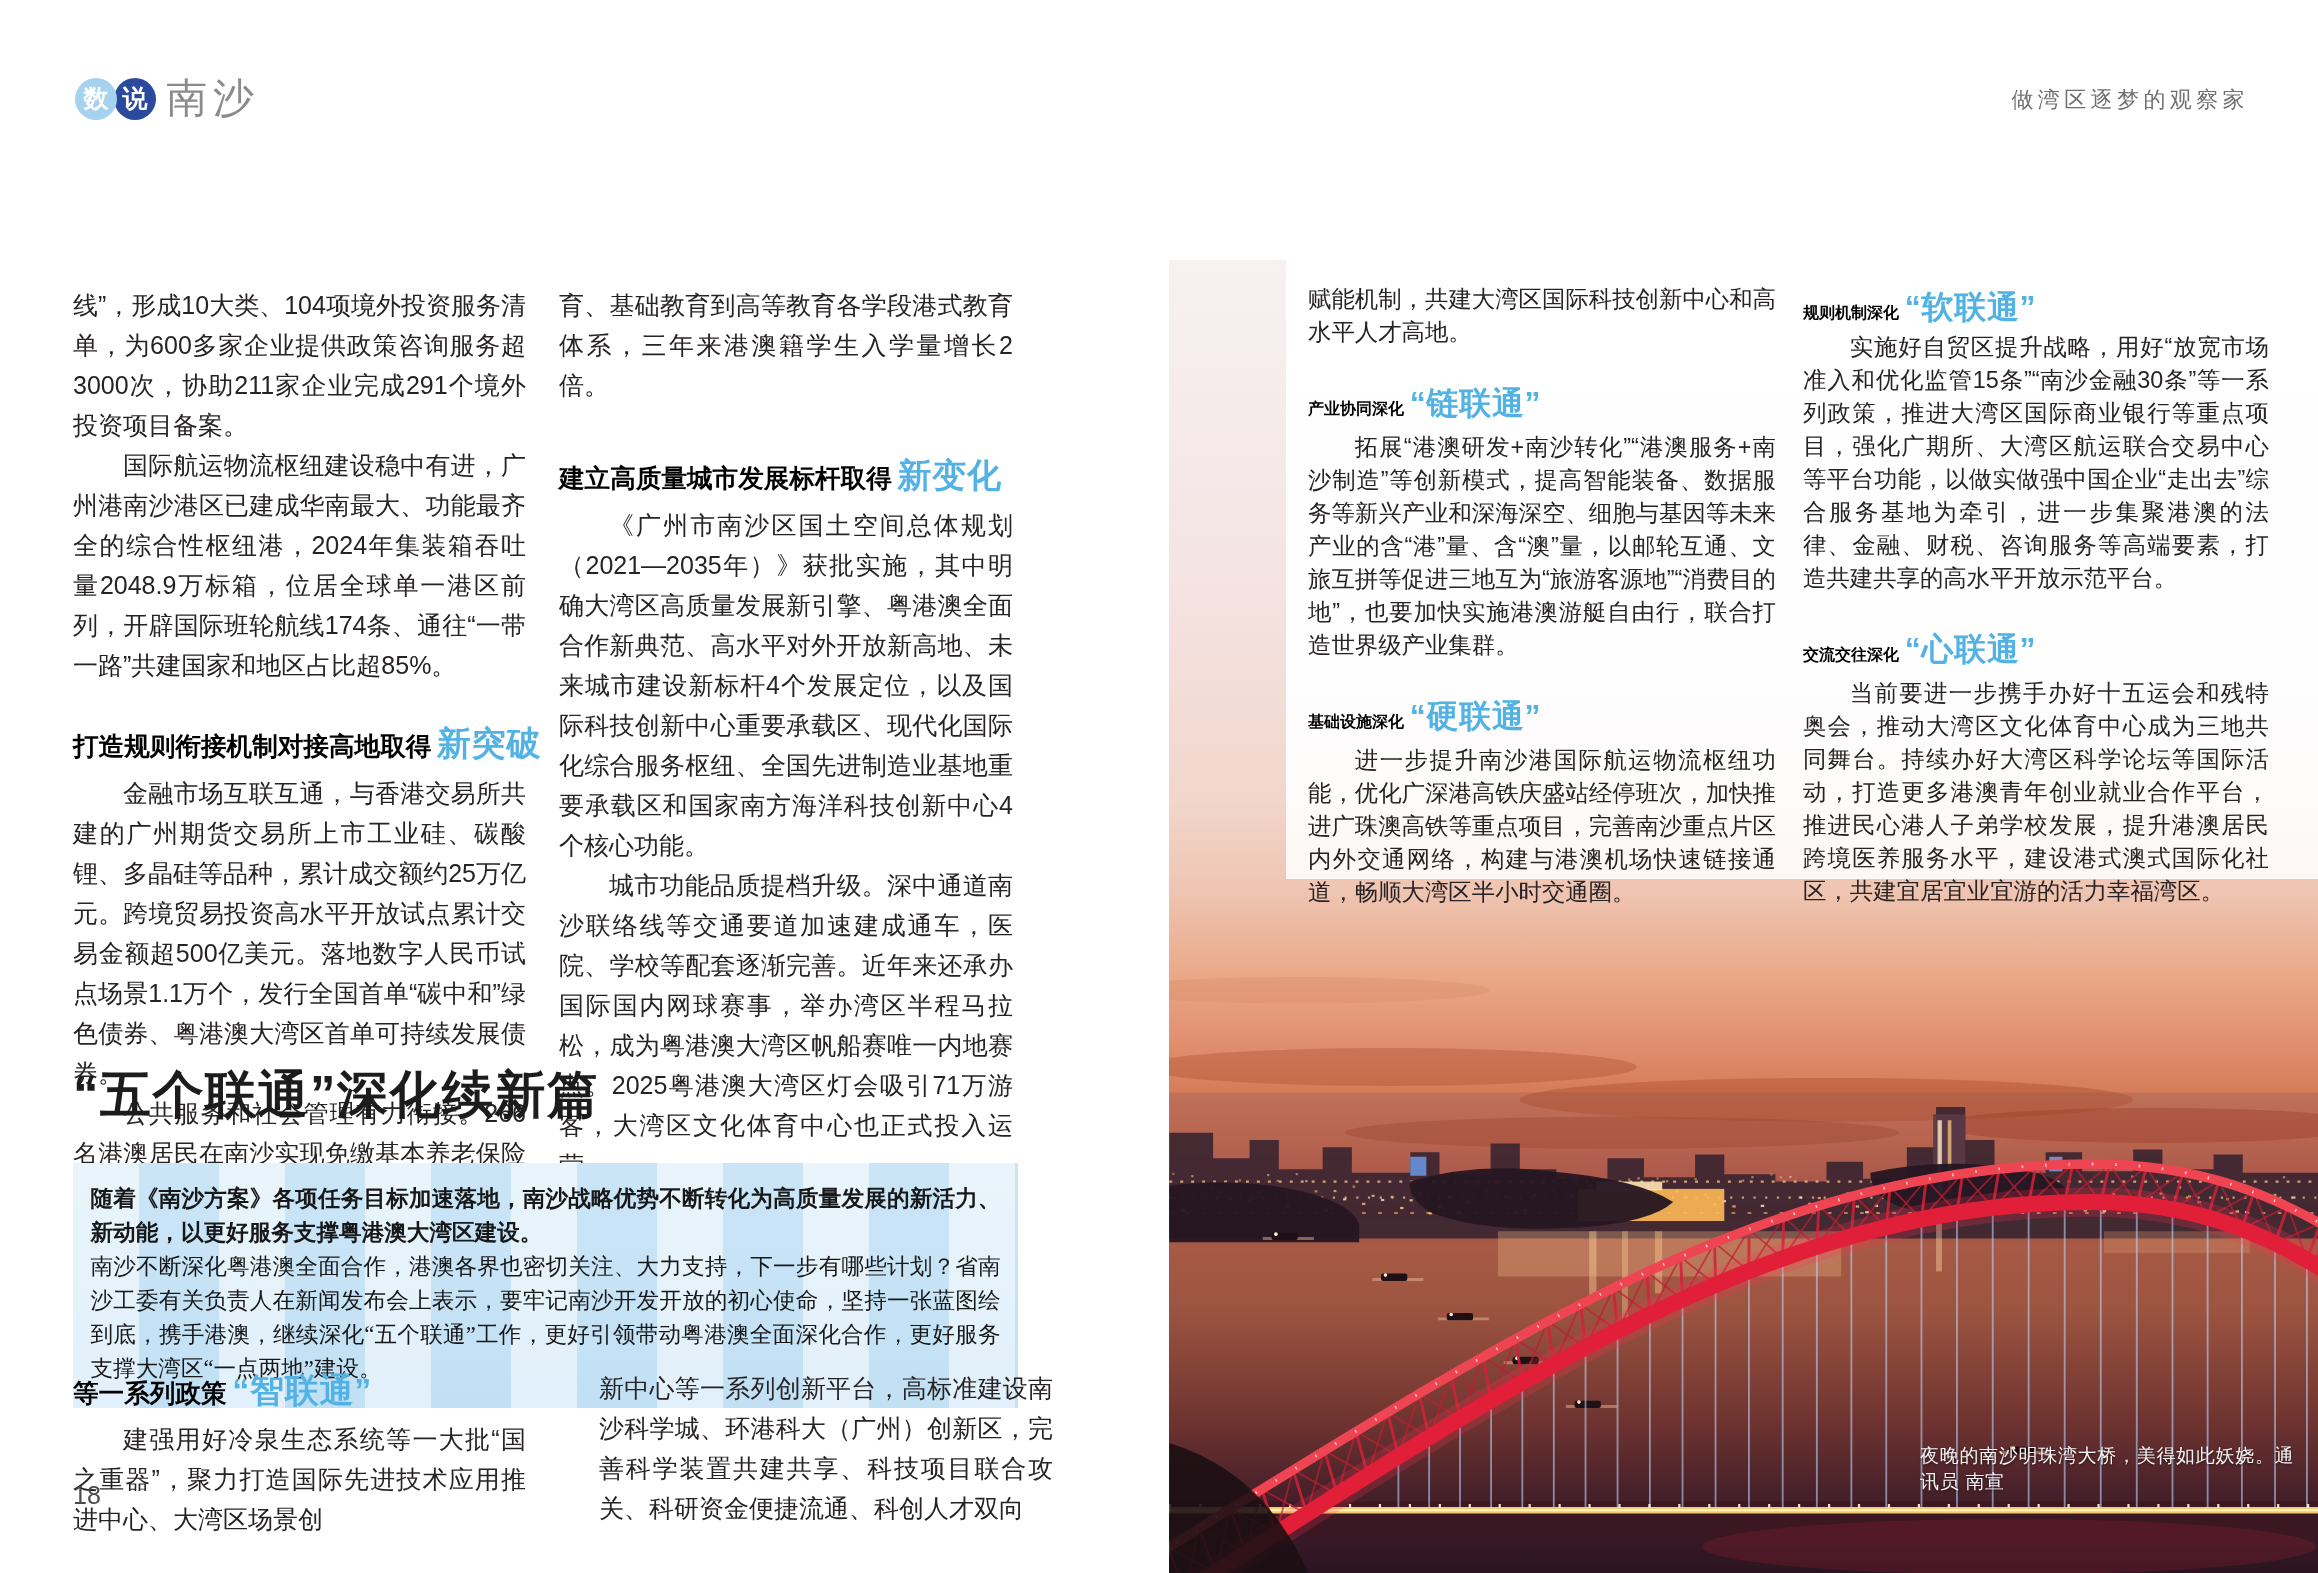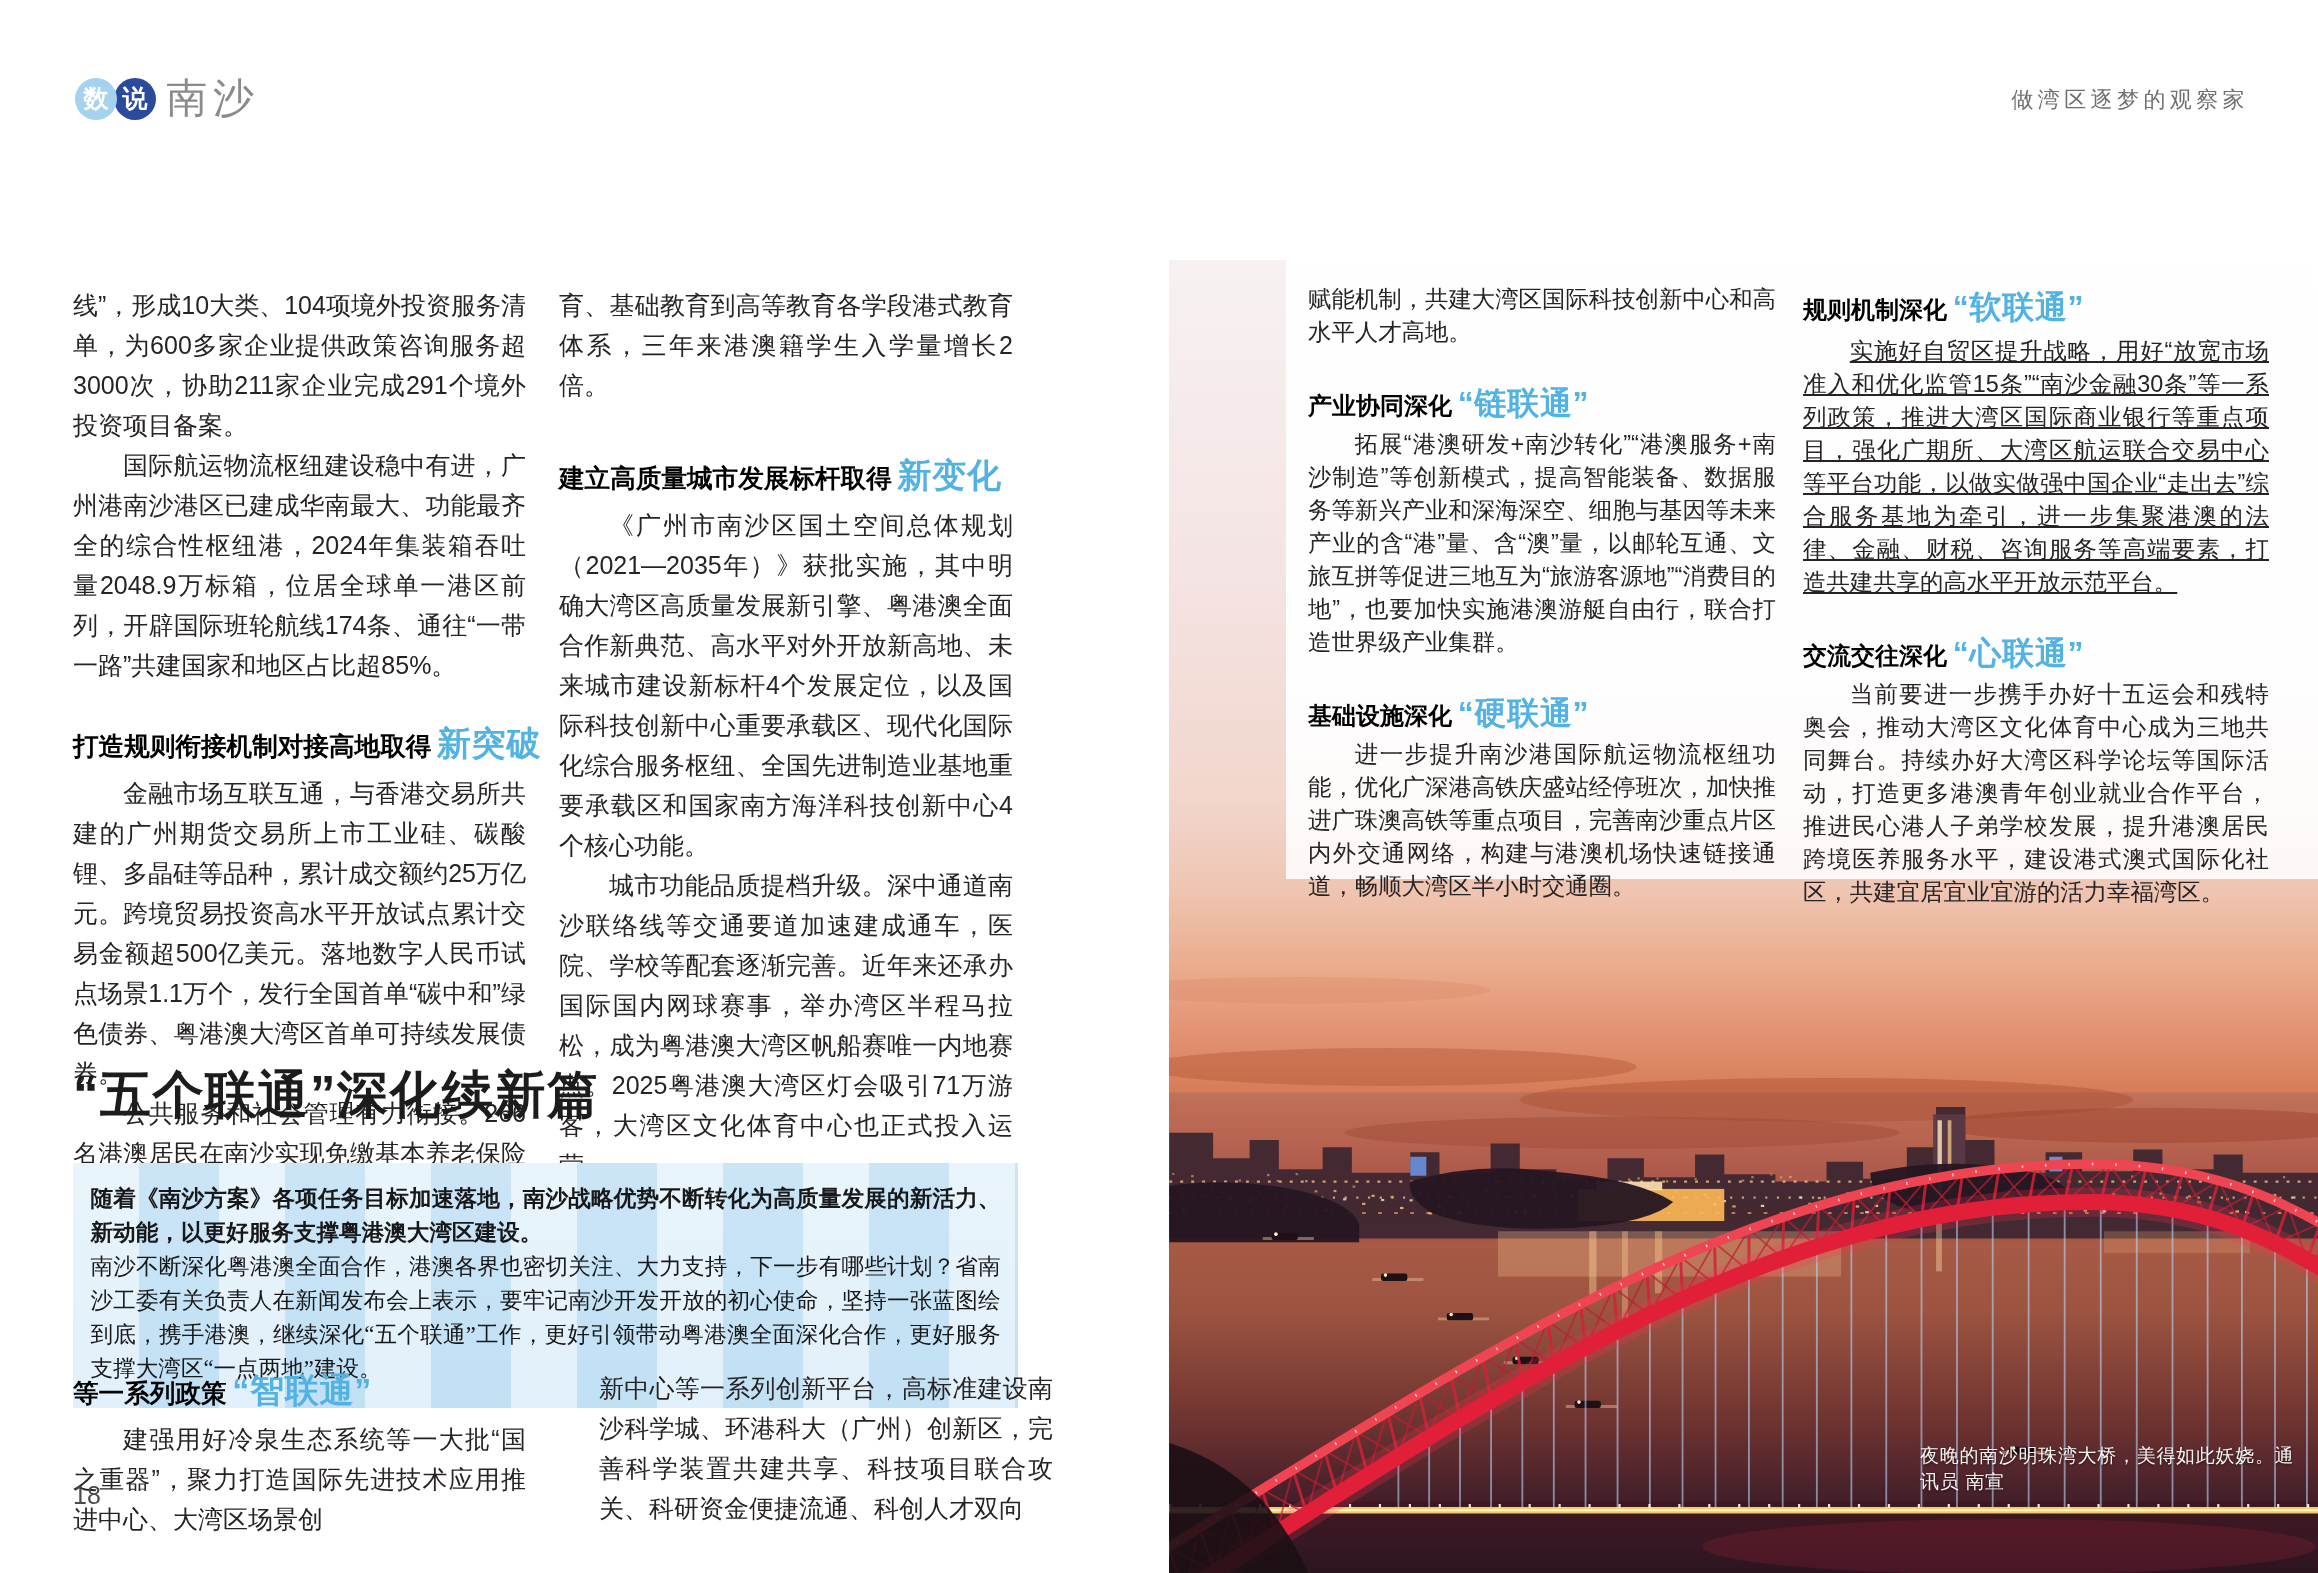--- a/index.html
+++ b/index.html
@@ -15,21 +15,21 @@
   .tagline{position:absolute;right:70px;top:85px;font-size:22px;color:#6f6f6f;letter-spacing:4.4px;}
   
   .col{position:absolute;text-align:justify;}
   .lp{font-size:25px;line-height:40px;}
   .rp{font-size:23.4px;line-height:33px;}
   .col p{margin:0;}
   .ind{text-indent:2em;}
   h3{margin:0;display:flex;align-items:baseline;white-space:nowrap;}
   .h-black{font-size:25.6px;font-weight:bold;color:#000;}
   .h-blue{font-size:34px;font-weight:bold;color:#51b2e3;margin-left:5.8px;letter-spacing:0.7px;}
-  .rp .h-black{font-size:24px;}
+  .rp .h-black{font-size:16px;}
   .rp .h-blue{font-size:32px;}
   .mt{margin-top:38px;}
   .mt2{margin-top:50px;}
   .feature-title{position:absolute;left:73px;top:1061px;font-size:51px;font-weight:600;color:#1c1c1c;letter-spacing:1.5px;}
   .lead-box{position:absolute;left:73px;top:1163px;width:910px;padding:19px 17.5px 22px 17.5px;
      background:linear-gradient(180deg,#dceef9,#cfe7f7);}
   .lead-box:before{content:"";position:absolute;inset:0;
      background:repeating-linear-gradient(90deg,rgba(255,255,255,.38) 0 66px,rgba(166,210,240,.32) 66px 146px);}
   .lead-box p{position:relative;margin:0;font-size:22.6px;line-height:34px;text-align:justify;color:#17181a;font-family:Liberation Serif, serif;}
   .lead-bold{font-weight:bold;}
@@ -459,21 +459,21 @@
       <span class="h-blue">“硬联通”</span>
     </h3>
     <p class="ind" style="margin-top:5.8px;">进一步提升南沙港国际航运物流枢纽功能，优化广深港高铁庆盛站经停班次，加快推进广珠澳高铁等重点项目，完善南沙重点片区内外交通网络，构建与港澳机场快速链接通道，畅顺大湾区半小时交通圈。</p>
   </div>
 
   <div class="col rp rcol" style="left:1803px;top:291px;width:466px;">
     <h3>
       <span class="h-black">规则机制深化</span>
       <span class="h-blue">“软联通”</span>
     </h3>
-    <p class="ind" style="margin-top:9px;text-decoration:underline;">实施好自贸区提升战略，用好“放宽市场准入和优化监管15条”“南沙金融30条”等一系列政策，推进大湾区国际商业银行等重点项目，强化广期所、大湾区航运联合交易中心等平台功能，以做实做强中国企业“走出去”综合服务基地为牵引，进一步集聚港澳的法律、金融、财税、咨询服务等高端要素，打造共建共享的高水平开放示范平台。</p>
+    <p class="ind" style="margin-top:2px;">实施好自贸区提升战略，用好“放宽市场准入和优化监管15条”“南沙金融30条”等一系列政策，推进大湾区国际商业银行等重点项目，强化广期所、大湾区航运联合交易中心等平台功能，以做实做强中国企业“走出去”综合服务基地为牵引，进一步集聚港澳的法律、金融、财税、咨询服务等高端要素，打造共建共享的高水平开放示范平台。</p>
     <h3 class="mt">
       <span class="h-black">交流交往深化</span>
       <span class="h-blue">“心联通”</span>
     </h3>
     <p class="ind" style="margin-top:5.8px;">当前要进一步携手办好十五运会和残特奥会，推动大湾区文化体育中心成为三地共同舞台。持续办好大湾区科学论坛等国际活动，打造更多港澳青年创业就业合作平台，推进民心港人子弟学校发展，提升港澳居民跨境医养服务水平，建设港式澳式国际化社区，共建宜居宜业宜游的活力幸福湾区。</p>
   </div>
 
 </div>
 
 

